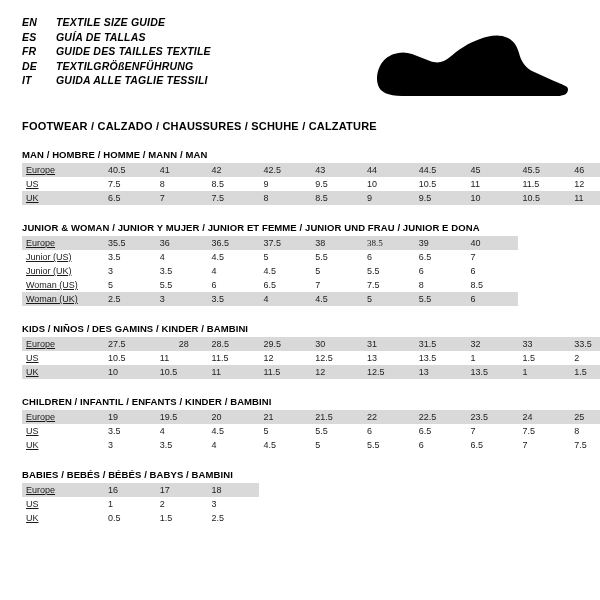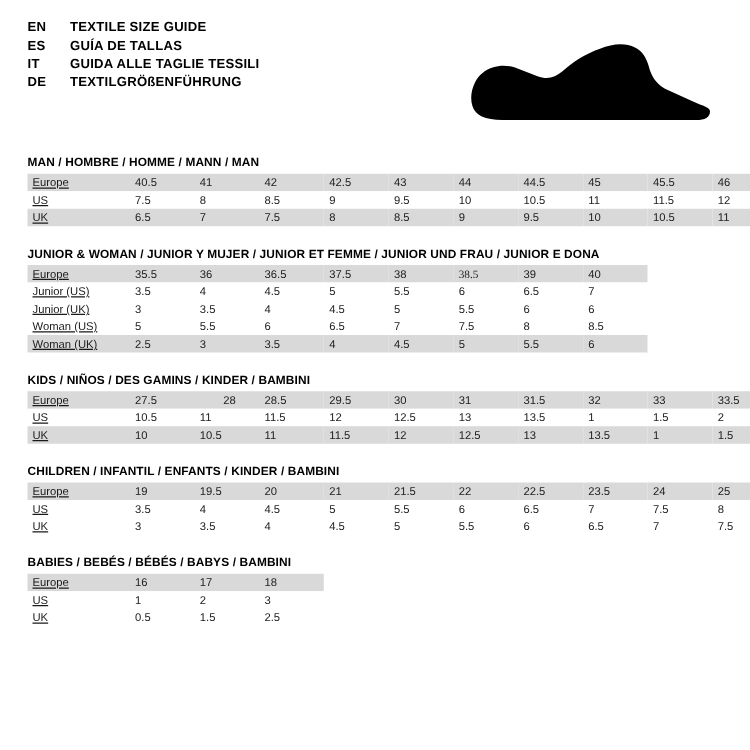--- a/index.html
+++ b/index.html
@@ -19,20 +19,21 @@
     width: 600px;
     height: 600px;
     box-sizing: border-box;
     padding: 16px 22px 0 22px;
   }
 
   
   .header {
     position: relative;
     height: 92px;
+    font-style: italic;
   }
   .lang-table {
     border-collapse: collapse;
     font-size: 10.5px;
     letter-spacing: .2px;
   }
   .lang-table td {
     padding: 0 0 2.6px 0;
     vertical-align: top;
     line-height: 12px;
@@ -109,38 +110,43 @@
       <tbody>
         <tr>
           <td class="lang-code">EN</td>
           <td class="lang-name">TEXTILE SIZE GUIDE</td>
         </tr>
         <tr>
           <td class="lang-code">ES</td>
           <td class="lang-name">GUÍA DE TALLAS</td>
         </tr>
         <tr>
+          <td class="lang-code">FR</td>
+          <td class="lang-name">GUIDE DES TAILLES TEXTILE</td>
+        </tr>
+        <tr>
+          <td class="lang-code">DE</td>
+          <td class="lang-name">TEXTILGRÖßENFÜHRUNG</td>
+        </tr>
+        <tr>
           <td class="lang-code">IT</td>
           <td class="lang-name">GUIDA ALLE TAGLIE TESSILI</td>
-        </tr>
-        <tr>
-          <td class="lang-code">DE</td>
-          <td class="lang-name">TEXTILGRÖßENFÜHRUNG</td>
         </tr>
       </tbody>
     </table>
 
     <div class="shoe-wrap">
       <svg viewBox="0 0 200 70" width="200" height="70" aria-hidden="true">
         <path fill="#000000" d="M196 57 C196 62 192 64 185 64 L30 64 C16 64 8 60 6 53 C4 47 5 40 8 34 C11 28 16 24 22 22 C28 20 34 20 40 22 L58 29 C66 32 72 30 78 25 C86 18 96 11 108 7 C118 3 128 2 136 6 C142 9 145 14 147 21 C149 29 153 35 160 39 L182 49 C191 53 196 54 196 57 Z"></path>
         <path fill="#ffffff" d="M8 58 L190 58 L190 60 L9 60 Z" opacity="0.0"></path>
       </svg>
     </div>
   </div>
 
+  <div class="section-title">FOOTWEAR / CALZADO / CHAUSSURES / SCHUHE / CALZATURE</div>
 
   <div class="group group-men">
     <div class="group-title">MAN / HOMBRE / HOMME / MANN / MAN</div>
     <table class="size" style="width: 556px;">
       <tbody>
         <tr class="shaded">
           <td class="rowlabel" style="width: 78px;">Europe</td>
           <td style="width: 47.8px;">40.5</td>
           <td style="width: 47.8px;">41</td>
           <td style="width: 47.8px;">42</td>

